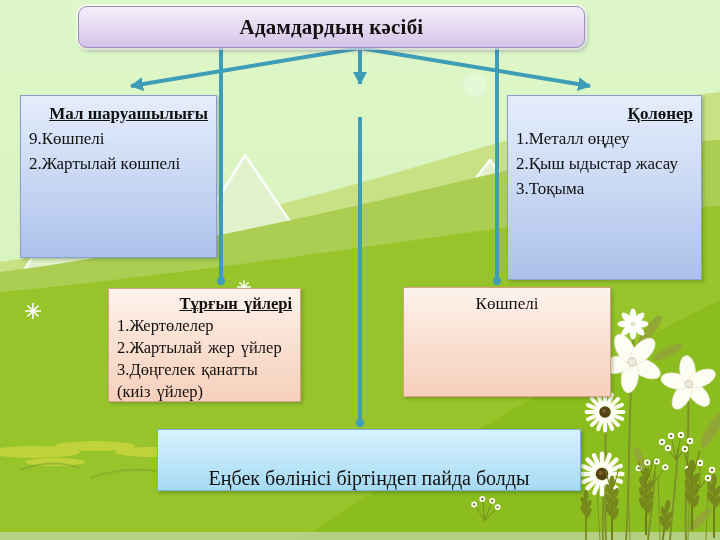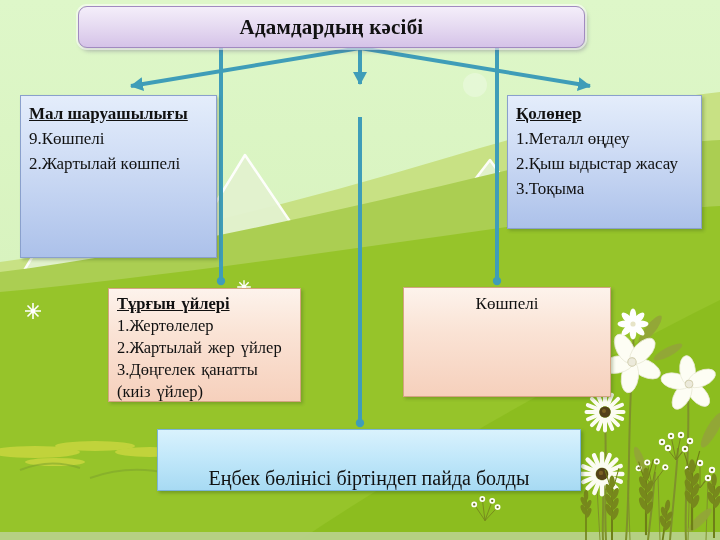--- a/index.html
+++ b/index.html
@@ -25,23 +25,23 @@
 
   
   .blue-box{
     background:linear-gradient(180deg,#e4edfb 0%,#d2dff6 35%,#acc1ea 100%);
     border:1px solid #8aa0cc;
     box-shadow:2px 2px 3px rgba(60,90,30,.3);
     padding:5px 8px;font-size:17px;line-height:1.48;
   }
   .box-livestock{left:20px;top:95px;width:197px;height:163px;}
   .box-farming{left:248px;top:95px;width:227px;height:160px;padding:3px 5px;}
-  .box-craft{left:507px;top:95px;width:195px;height:134px;}
-
-  .box-title{font-weight:bold;text-decoration:underline;text-align:left;}
+  .box-craft{left:507px;top:95px;width:195px;height:185px;}
+
+  .box-title{font-weight:bold;text-decoration:underline;text-align:right;}
 
   .cols{display:flex;}
   .col-l{width:46%;padding-left:3px;}
   .col-r{width:54%;text-align:center;}
   .col-r .gap-line{margin-top:27px;}
 
   
   .cream-box{
     background:linear-gradient(180deg,#fdf3ec 0%,#fae3d5 40%,#f6d0bc 100%);
     border:1px solid #d4a482;

